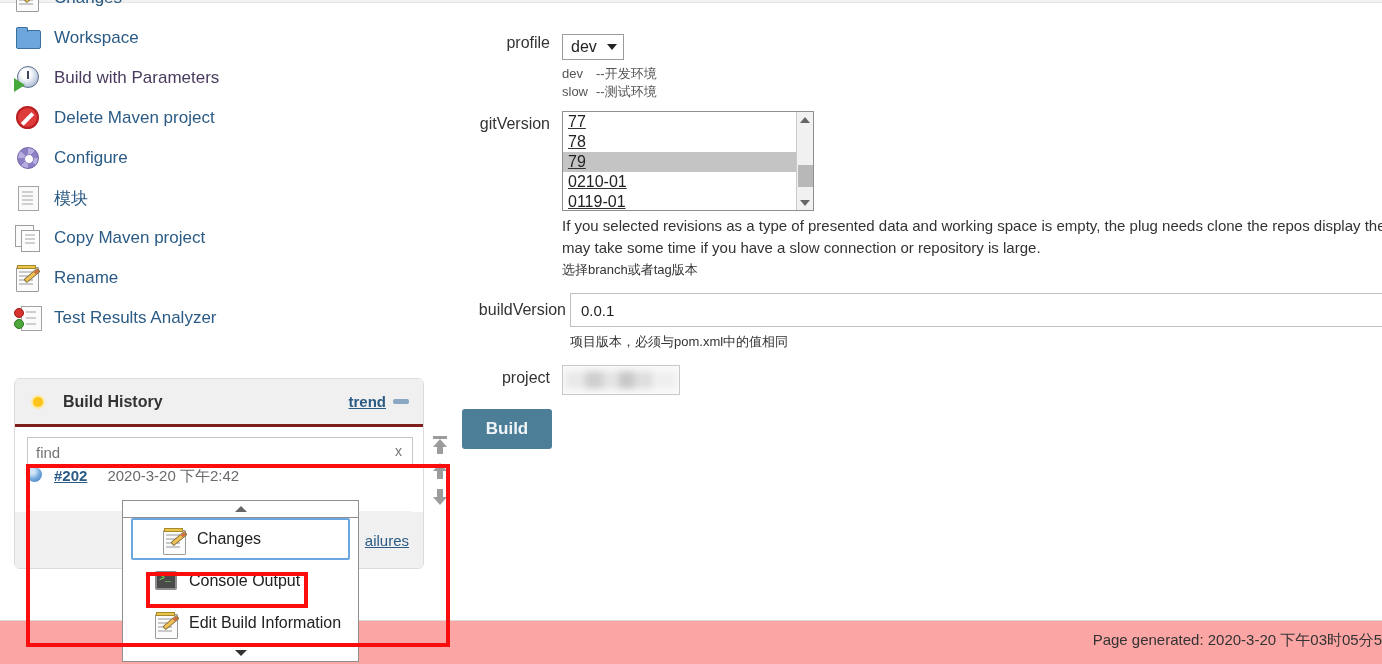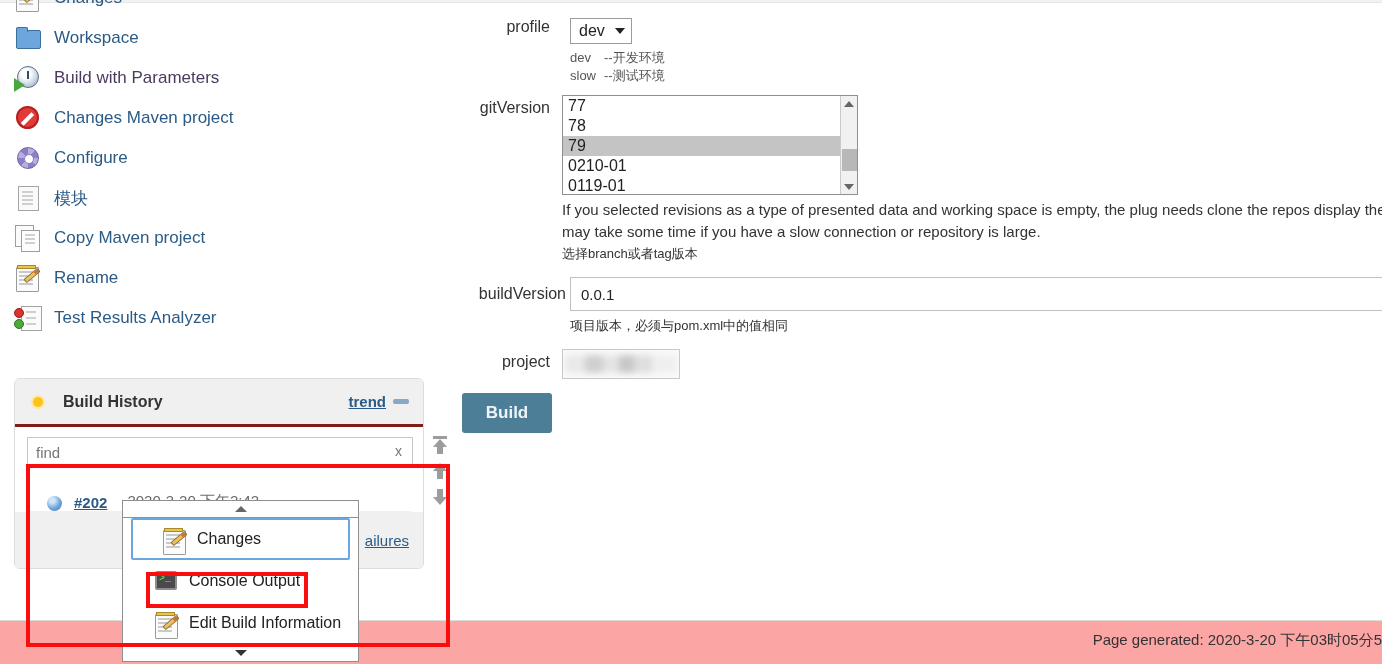--- a/index.html
+++ b/index.html
@@ -67,21 +67,21 @@
   .bh-title{font-size:16px;font-weight:bold;color:#333;flex:1;}
   .bh-trend{font-size:15px;color:#2b5b84;text-decoration:underline;font-weight:bold;margin-right:7px;}
   .bh-min{width:16px;height:5px;background:#8aa7c4;border-radius:2px;display:inline-block;}
 
   .bh-body{padding:10px 12px 0 12px;background:#fff;border-radius:0 0 5px 5px;}
   .find-wrap{position:relative;}
   .find-input{width:386px;height:30px;border:1px solid #c6c6c6;box-sizing:border-box;padding:0 26px 0 8px;font-size:15px;color:#999;
     font-family:"Liberation Sans",sans-serif;background:#fff;}
   .find-x{position:absolute;right:9px;top:6px;font-size:14px;color:#777;}
 
-  .bh-row{display:flex;align-items:flex-end;height:44px;padding-left:20px;border-bottom:1px solid #f0f0f0;position:relative;}
+  .bh-row{display:flex;align-items:flex-start;height:44px;padding-left:0;border-bottom:1px solid #f0f0f0;position:relative;}
   .ball{width:15px;height:15px;border-radius:50%;flex:0 0 15px;margin-right:12px;
     background:radial-gradient(circle at 35% 30%,#cfe4f7 0 18%,#6fa6dc 55%,#3f79b5 100%);}
   .build-no{font-size:15px;color:#2b5b84;text-decoration:underline;font-weight:bold;margin-right:20px;}
   .build-ts{font-size:15px;color:#6b6b6b;}
 
   .bh-foot{height:56px;background:#f0f0f0;border-radius:0 0 5px 5px;display:flex;align-items:center;justify-content:flex-end;padding-right:14px;box-sizing:border-box;}
   .rss-link{font-size:15px;color:#2b5b84;text-decoration:underline;}
 
   
   .bh-arrows{position:absolute;left:428px;top:436px;width:24px;display:flex;flex-direction:column;align-items:center;gap:8px;}
@@ -114,21 +114,21 @@
   .form{position:absolute;left:462px;top:14px;width:920px;}
   .frow{display:flex;align-items:flex-start;}
   .flabel{width:100px;text-align:right;padding-right:12px;font-size:16px;color:#333;box-sizing:border-box;flex:0 0 100px;}
   .fctl{flex:1;}
 
   .sel{display:inline-flex;align-items:center;border:1px solid #9b9b9b;background:#fff;height:26px;padding:0 6px 0 8px;font-size:16px;color:#222;box-sizing:border-box;}
   .sel .cv{width:0;height:0;border-left:5px solid transparent;border-right:5px solid transparent;border-top:6px solid #222;margin-left:10px;}
   .hint{font-size:13px;color:#555;line-height:18px;}
   .hint .k{display:inline-block;min-width:34px;}
 
-  .listbox{width:296px;height:100px;border:1px solid #8f8f8f;background:#fff;position:relative;box-sizing:border-box;overflow:hidden;}
+  .listbox{width:252px;height:100px;border:1px solid #8f8f8f;background:#fff;position:relative;box-sizing:border-box;overflow:hidden;text-decoration:underline;}
   .lopt{height:20px;line-height:20px;padding-left:5px;font-size:16px;color:#222;box-sizing:border-box;}
   .lopt.on{background:#c4c4c4;}
   .lb-sb{position:absolute;right:0;top:0;width:17px;height:100%;background:#f1f1f1;border-left:1px solid #c9c9c9;box-sizing:border-box;}
   .sb-arrow{height:15px;display:flex;align-items:center;justify-content:center;}
   .sb-up{width:0;height:0;border-left:5px solid transparent;border-right:5px solid transparent;border-bottom:6px solid #666;}
   .sb-dn{width:0;height:0;border-left:5px solid transparent;border-right:5px solid transparent;border-top:6px solid #666;}
   .sb-thumb{position:absolute;left:1px;width:15px;background:#b8b8b8;}
 
   .helptext{font-size:15px;color:#333;line-height:22px;width:950px;}
   .cnhint{font-size:13px;color:#333;margin-top:2px;}
@@ -178,21 +178,21 @@
           <span class="ic-clock"></span>
           <span class="ic-play"></span>
         </span>
       <span class="lbl maroon">Build with Parameters</span>
     </div>
 
     <div class="task">
       <span class="ic">
           <span class="ic-deny"></span>
         </span>
-      <span class="lbl">Changes Maven project</span>
+      <span class="lbl">Delete Maven project</span>
     </div>
 
     <div class="task">
       <span class="ic">
           <span class="ic-gear"></span>
         </span>
       <span class="lbl">Configure</span>
     </div>
 
     <div class="task">
@@ -307,21 +307,21 @@
     <div class="ctx-scroll">
       <span class="ctx-caret-dn"></span>
     </div>
   </div>
 
   <div class="redbox" style="left:26px;top:464px;width:424px;height:183px;"></div>
   <div class="redbox" style="left:146px;top:572px;width:162px;height:36px;"></div>
 
   <div class="form">
 
-    <div class="frow" style="margin-top:4px;gap:8px;">
+    <div class="frow" style="margin-top:20px;">
       <div class="flabel">profile</div>
       <div class="fctl">
         <div class="sel">
           <span>dev</span>
           <span class="cv"></span>
         </div>
         <div class="hint" style="margin-top:5px;">
           <span class="k">dev</span><span>--开发环境</span>
         </div>
         <div class="hint">

